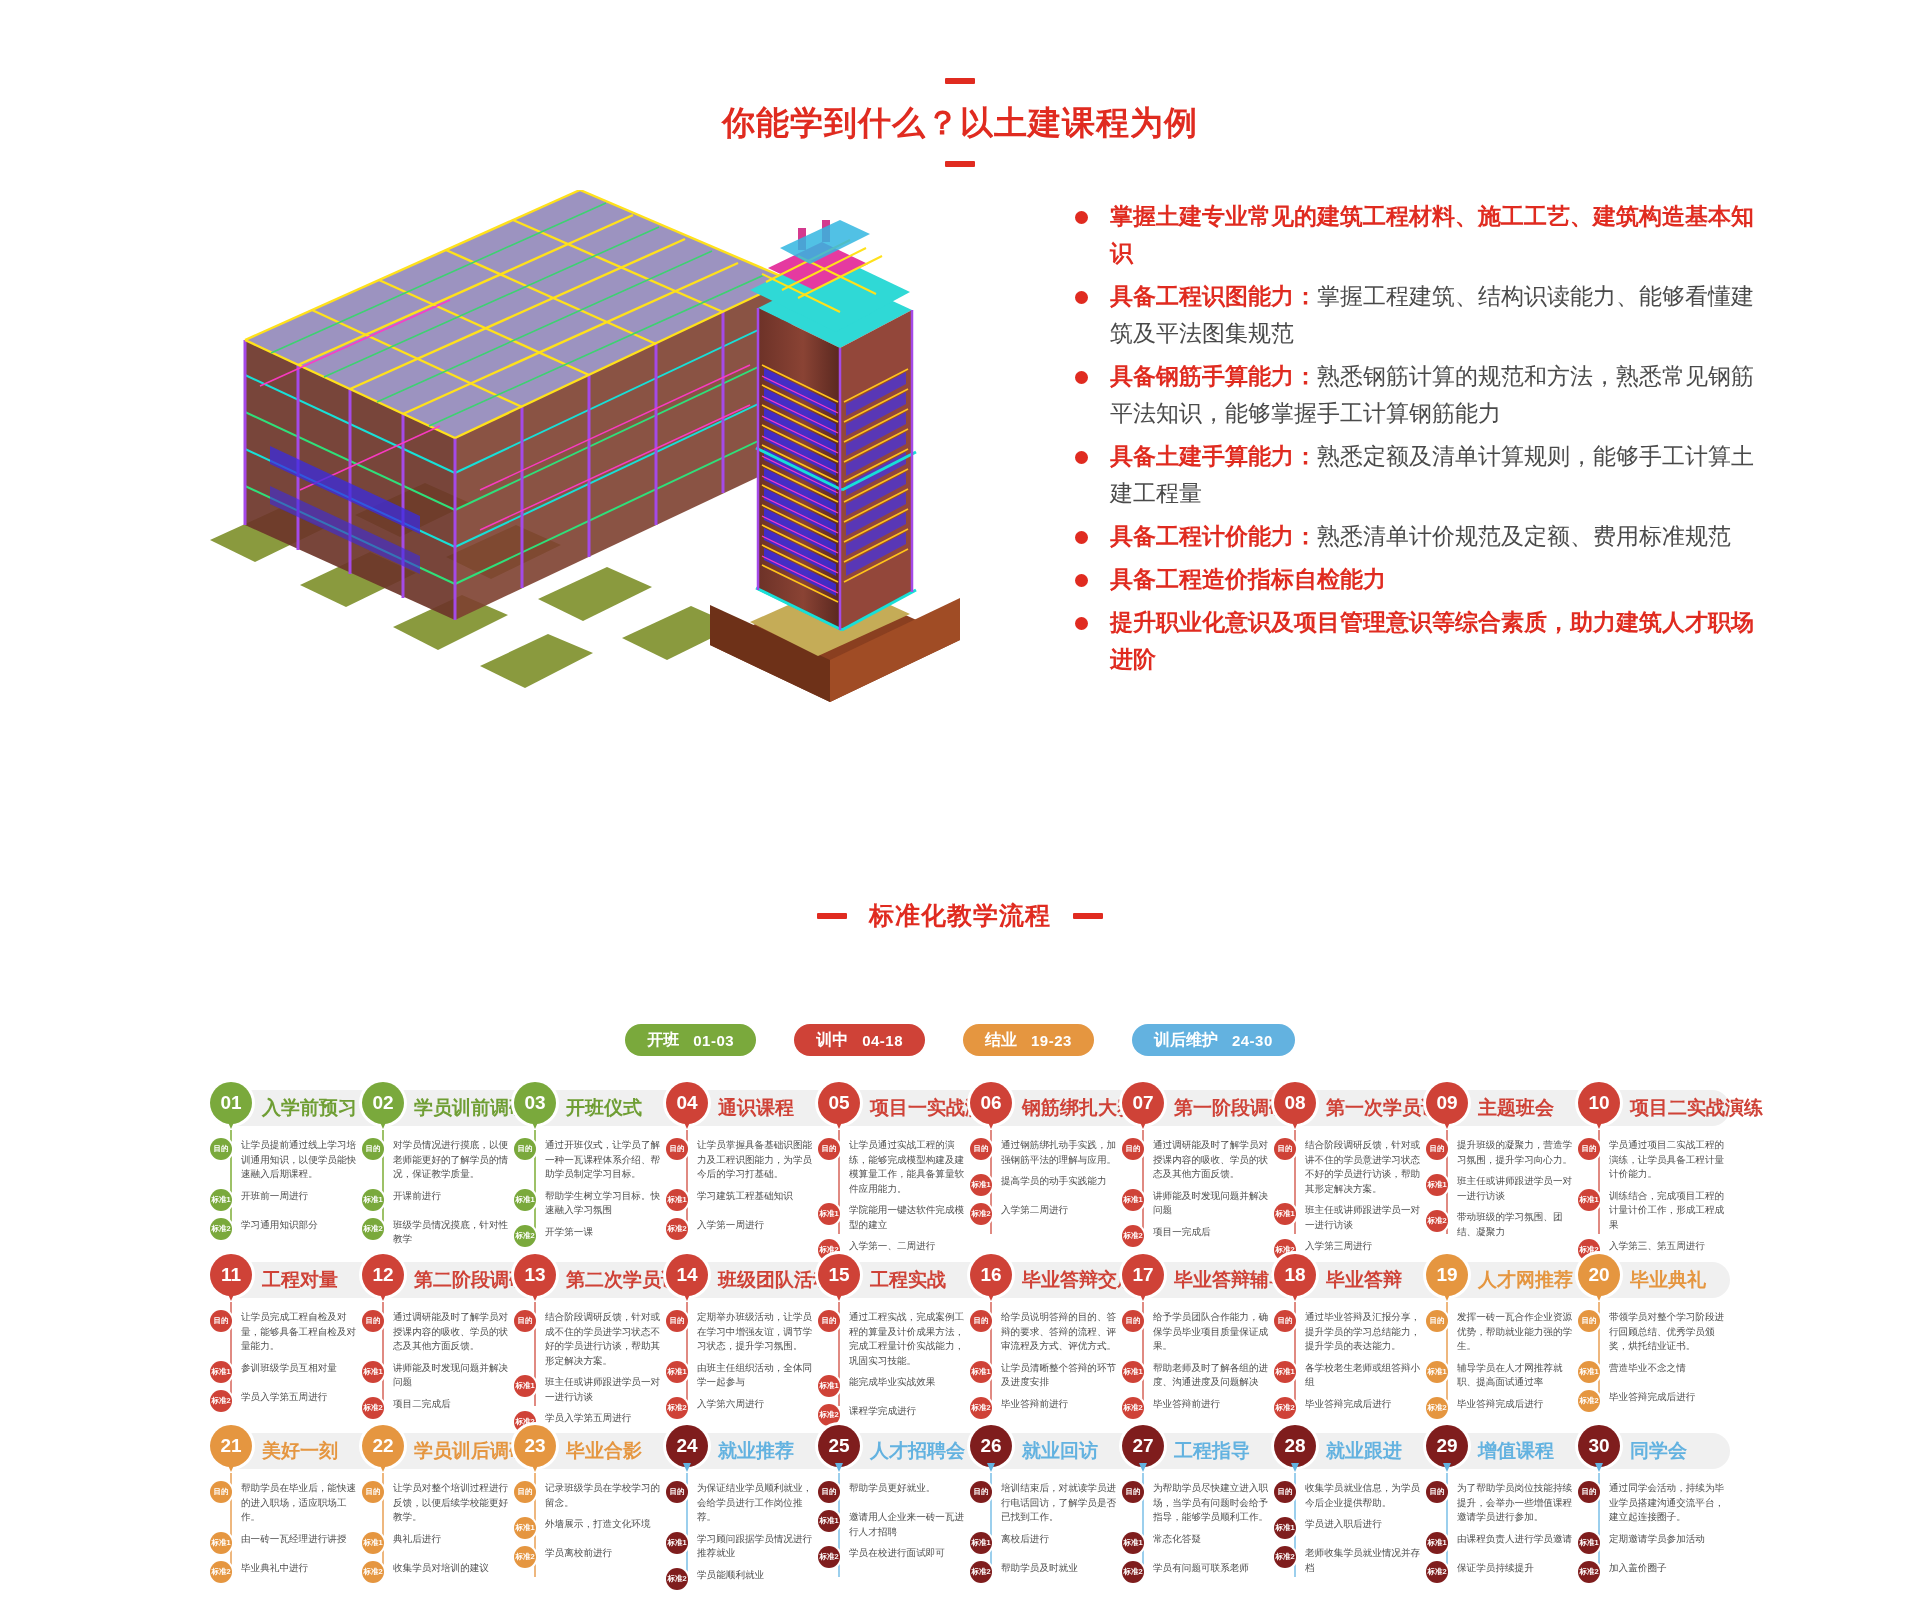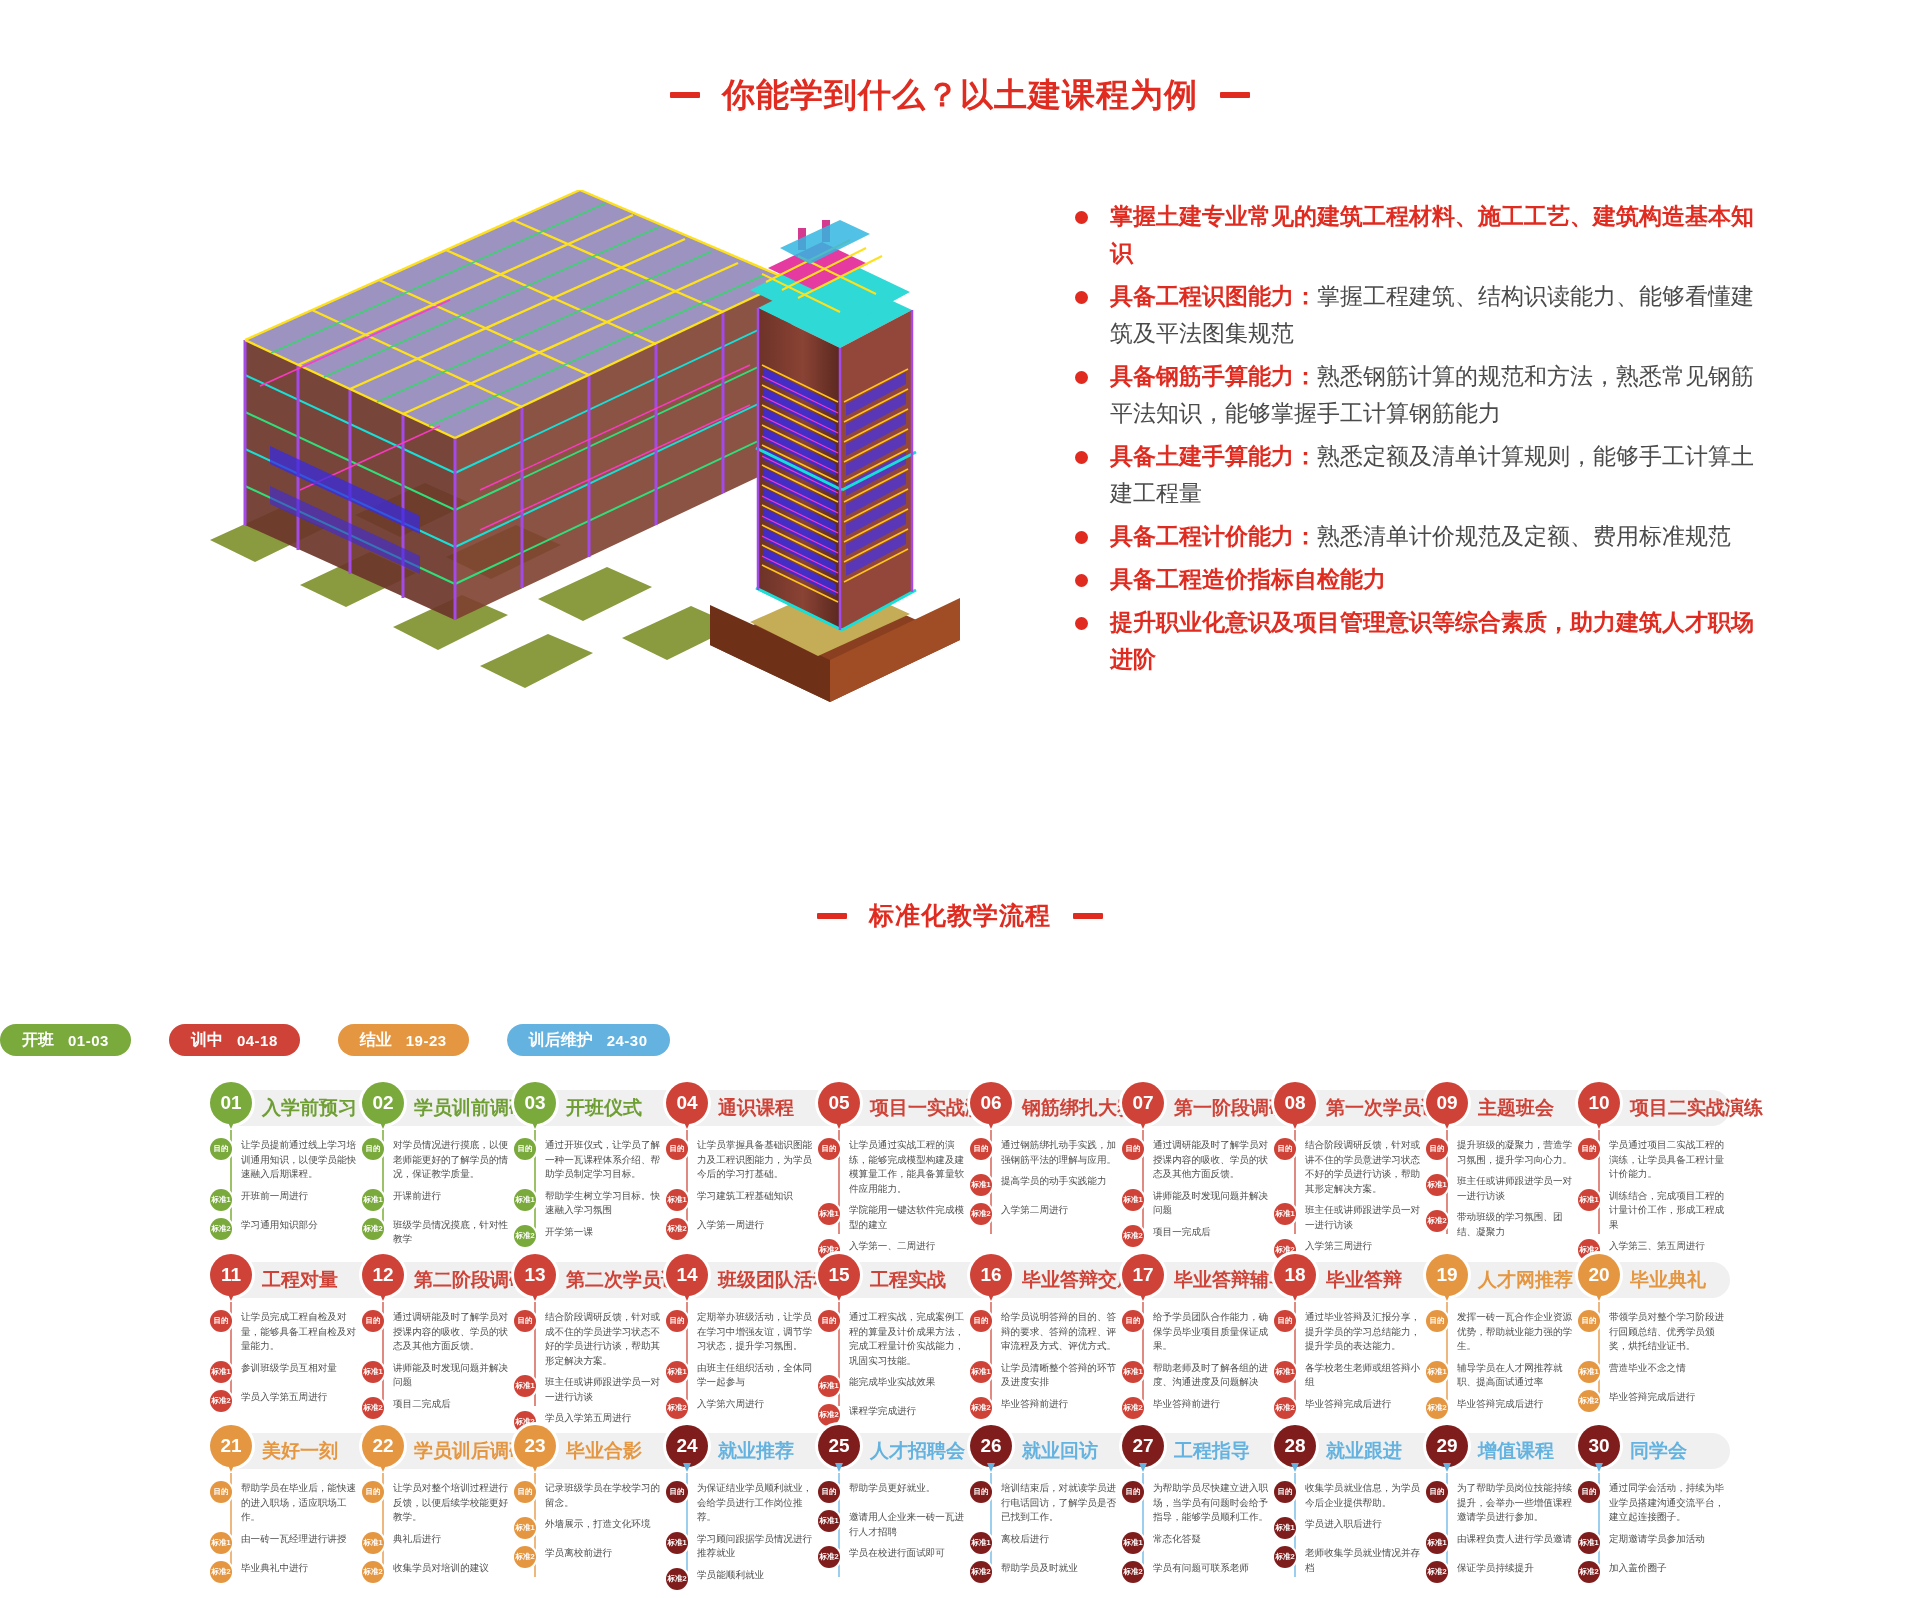--- a/index.html
+++ b/index.html
@@ -14,21 +14,21 @@
   
   .sec-head{
     display:flex;align-items:center;justify-content:center;gap:22px;
     color:#e02b20;font-weight:bold;letter-spacing:1px;
   }
   .sec-head .dash{
     display:inline-block;width:30px;height:6px;background:#e02b20;border-radius:1px;
   }
   .sec-head .txt{font-size:33px;line-height:1;white-space:nowrap;}
 
-  #head1{position:absolute;left:0;top:78px;width:1920px;}
+  #head1{position:absolute;left:0;top:78px;width:1920px;flex-direction:column;}
   #head2{position:absolute;left:0;top:903px;width:1920px;}
   #head2 .txt{font-size:25px;}
 
   
   .feature{position:absolute;left:0;top:190px;width:1920px;height:520px;}
 
   .render-wrap{position:absolute;left:150px;top:0px;width:880px;height:520px;}
 
   .bullets{position:absolute;left:1075px;top:8px;width:690px;}
   .blt{display:flex;align-items:flex-start;margin-bottom:6px;}
@@ -37,21 +37,21 @@
     background:#e02b20;margin-top:13px;margin-right:22px;
   }
   .blt .body{
     font-size:23px;line-height:37px;color:#4a4a4a;font-weight:normal;
   }
   .blt .body b{color:#e02b20;font-weight:bold;}
   .blt.all-red .body{color:#e02b20;font-weight:bold;}
 
   
   .legend{position:absolute;left:0;top:1024px;width:1920px;
-          display:flex;gap:38px;}
+          display:flex;justify-content:center;gap:38px;}
   .pill{
     display:flex;align-items:center;gap:14px;
     height:32px;padding:0 22px;border-radius:16px;
     color:#fff;font-size:16px;font-weight:bold;white-space:nowrap;
   }
   .pill .rng{font-size:15px;letter-spacing:.5px;}
 
   
   .flowrow{position:absolute;left:210px;width:1520px;}
   #row1{top:1090px;}

